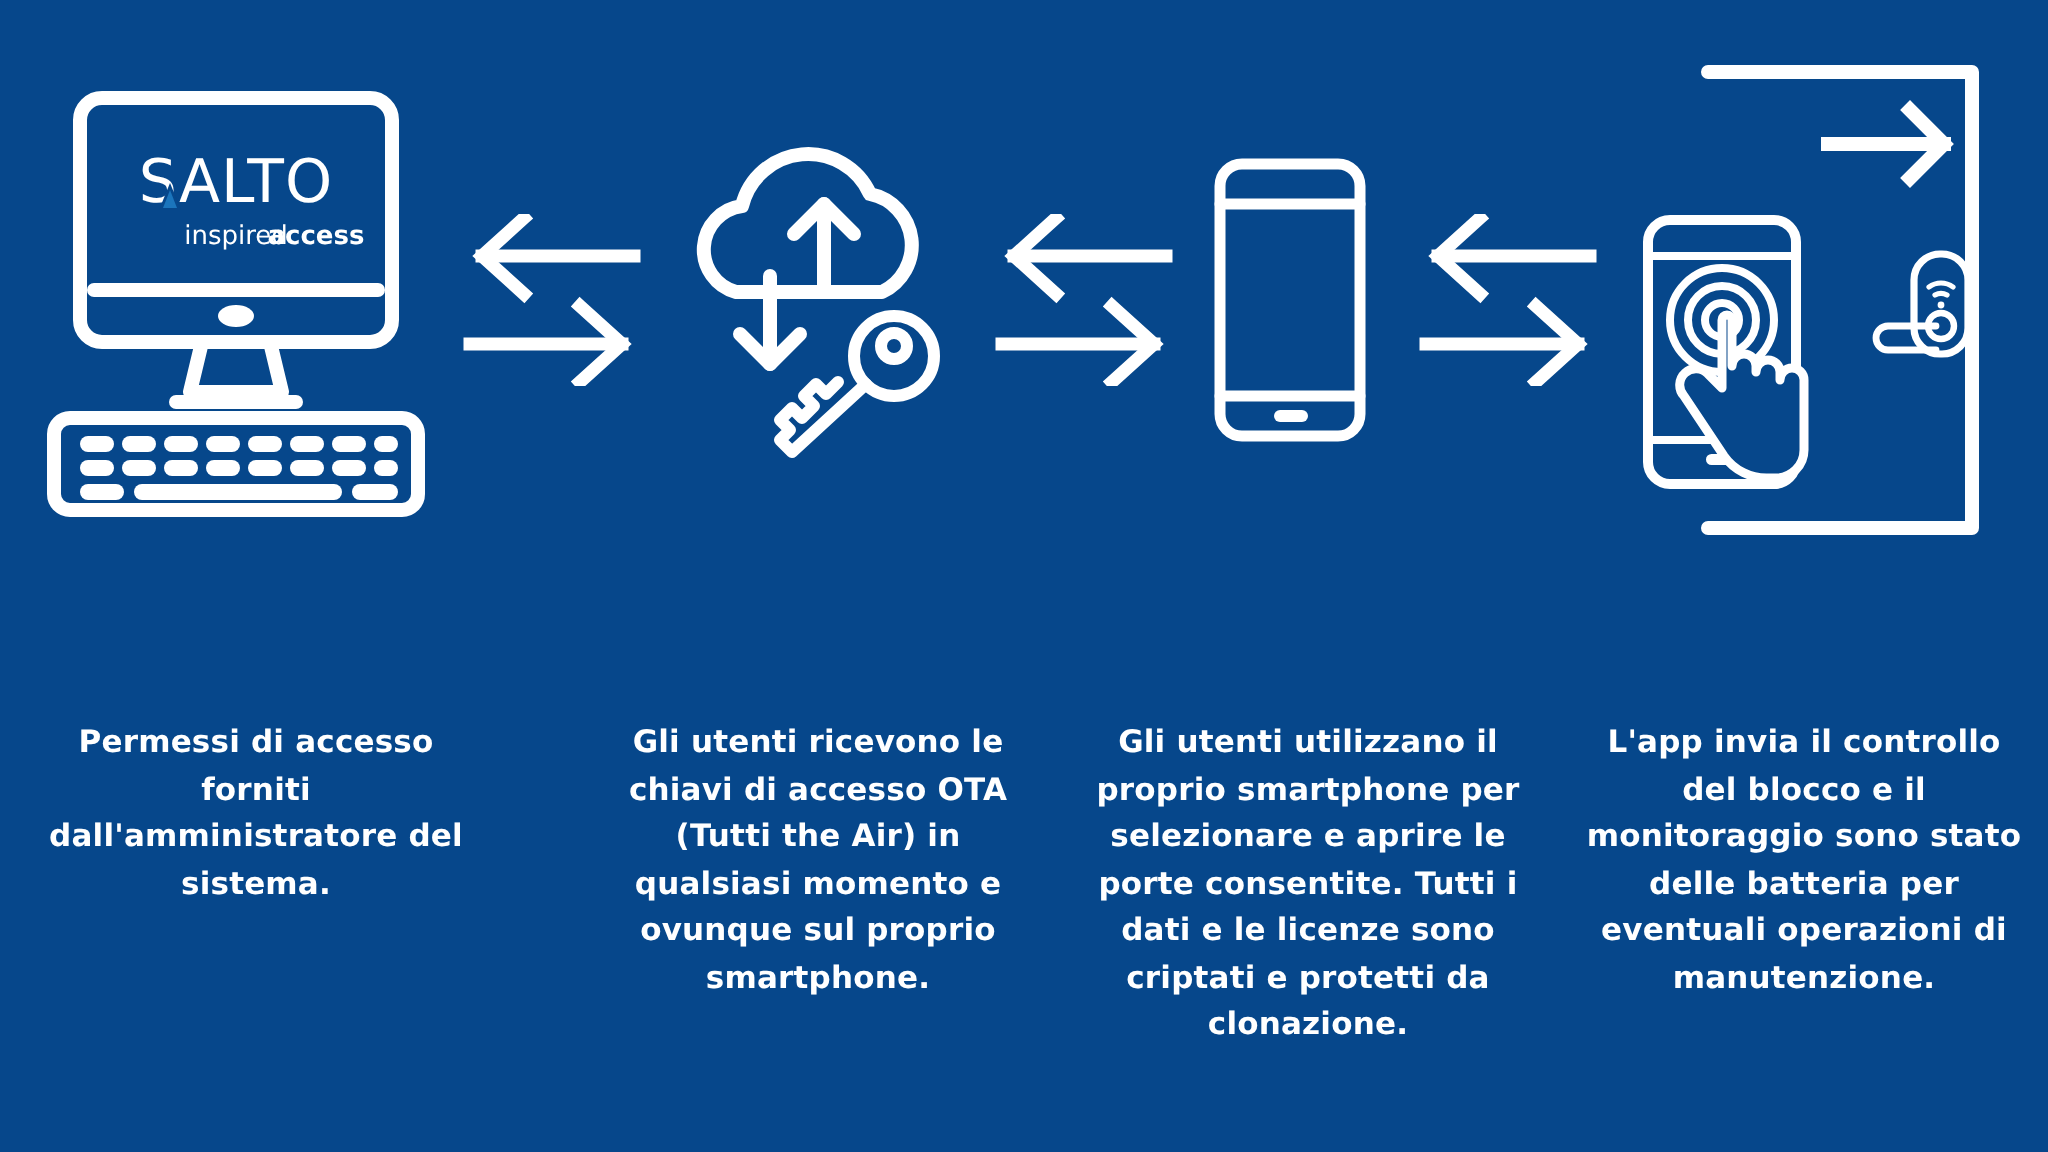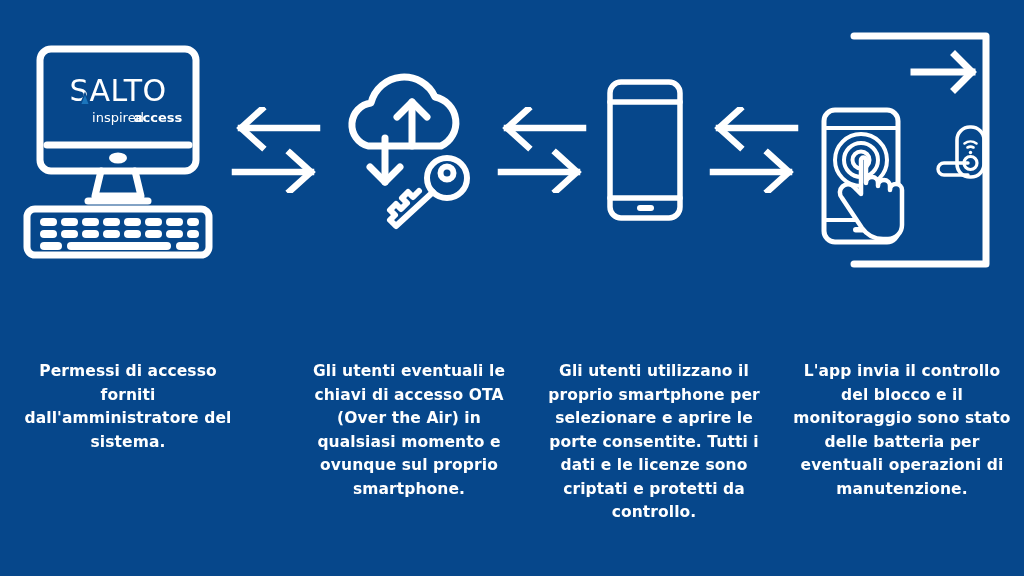--- a/index.html
+++ b/index.html
@@ -295,18 +295,18 @@
                      L56 138
                      a2.5 2.5 0 0 0 -5 0 Z" fill="#06478B" stroke="#FFFFFF" stroke-width="4.5" stroke-linejoin="round" stroke-linecap="round"></path>
           </g>
         </g>
       </svg>
     </div>
   </div>
 
   <div class="caption-row">
     <div class="caption cap-0">Permessi di accesso forniti dall'amministratore del sistema.</div>
-    <div class="caption cap-1">Gli utenti eventuali le chiavi di accesso OTA (Over the Air) in qualsiasi momento e ovunque sul proprio smartphone.</div>
-    <div class="caption cap-2">Gli utenti utilizzano il proprio smartphone per selezionare e aprire le porte consentite. Tutti i dati e le licenze sono criptati e protetti da controllo.</div>
+    <div class="caption cap-1">Gli utenti ricevono le chiavi di accesso OTA (Tutti the Air) in qualsiasi momento e ovunque sul proprio smartphone.</div>
+    <div class="caption cap-2">Gli utenti utilizzano il proprio smartphone per selezionare e aprire le porte consentite. Tutti i dati e le licenze sono criptati e protetti da clonazione.</div>
     <div class="caption cap-3">L'app invia il controllo del blocco e il monitoraggio sono stato delle batteria per eventuali operazioni  di manutenzione.</div>
   </div>
 
 </div>
 
 </body></html>

